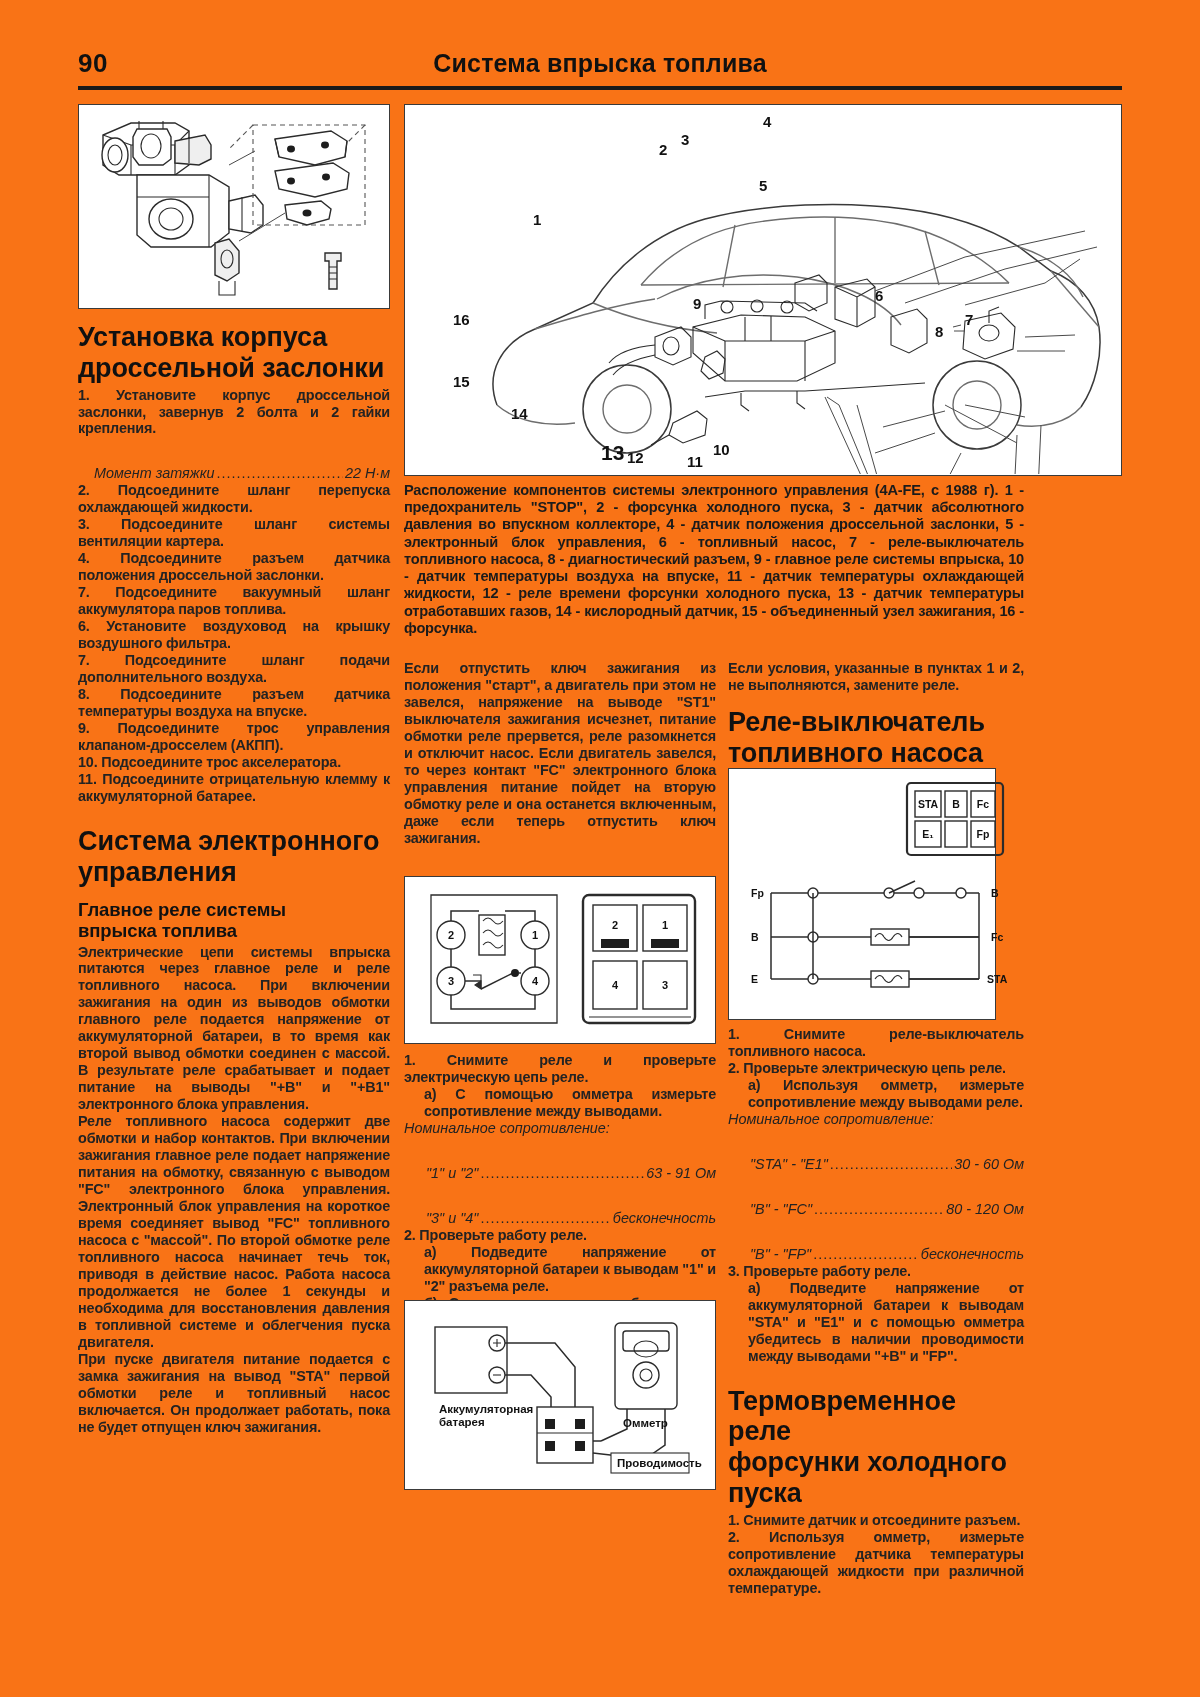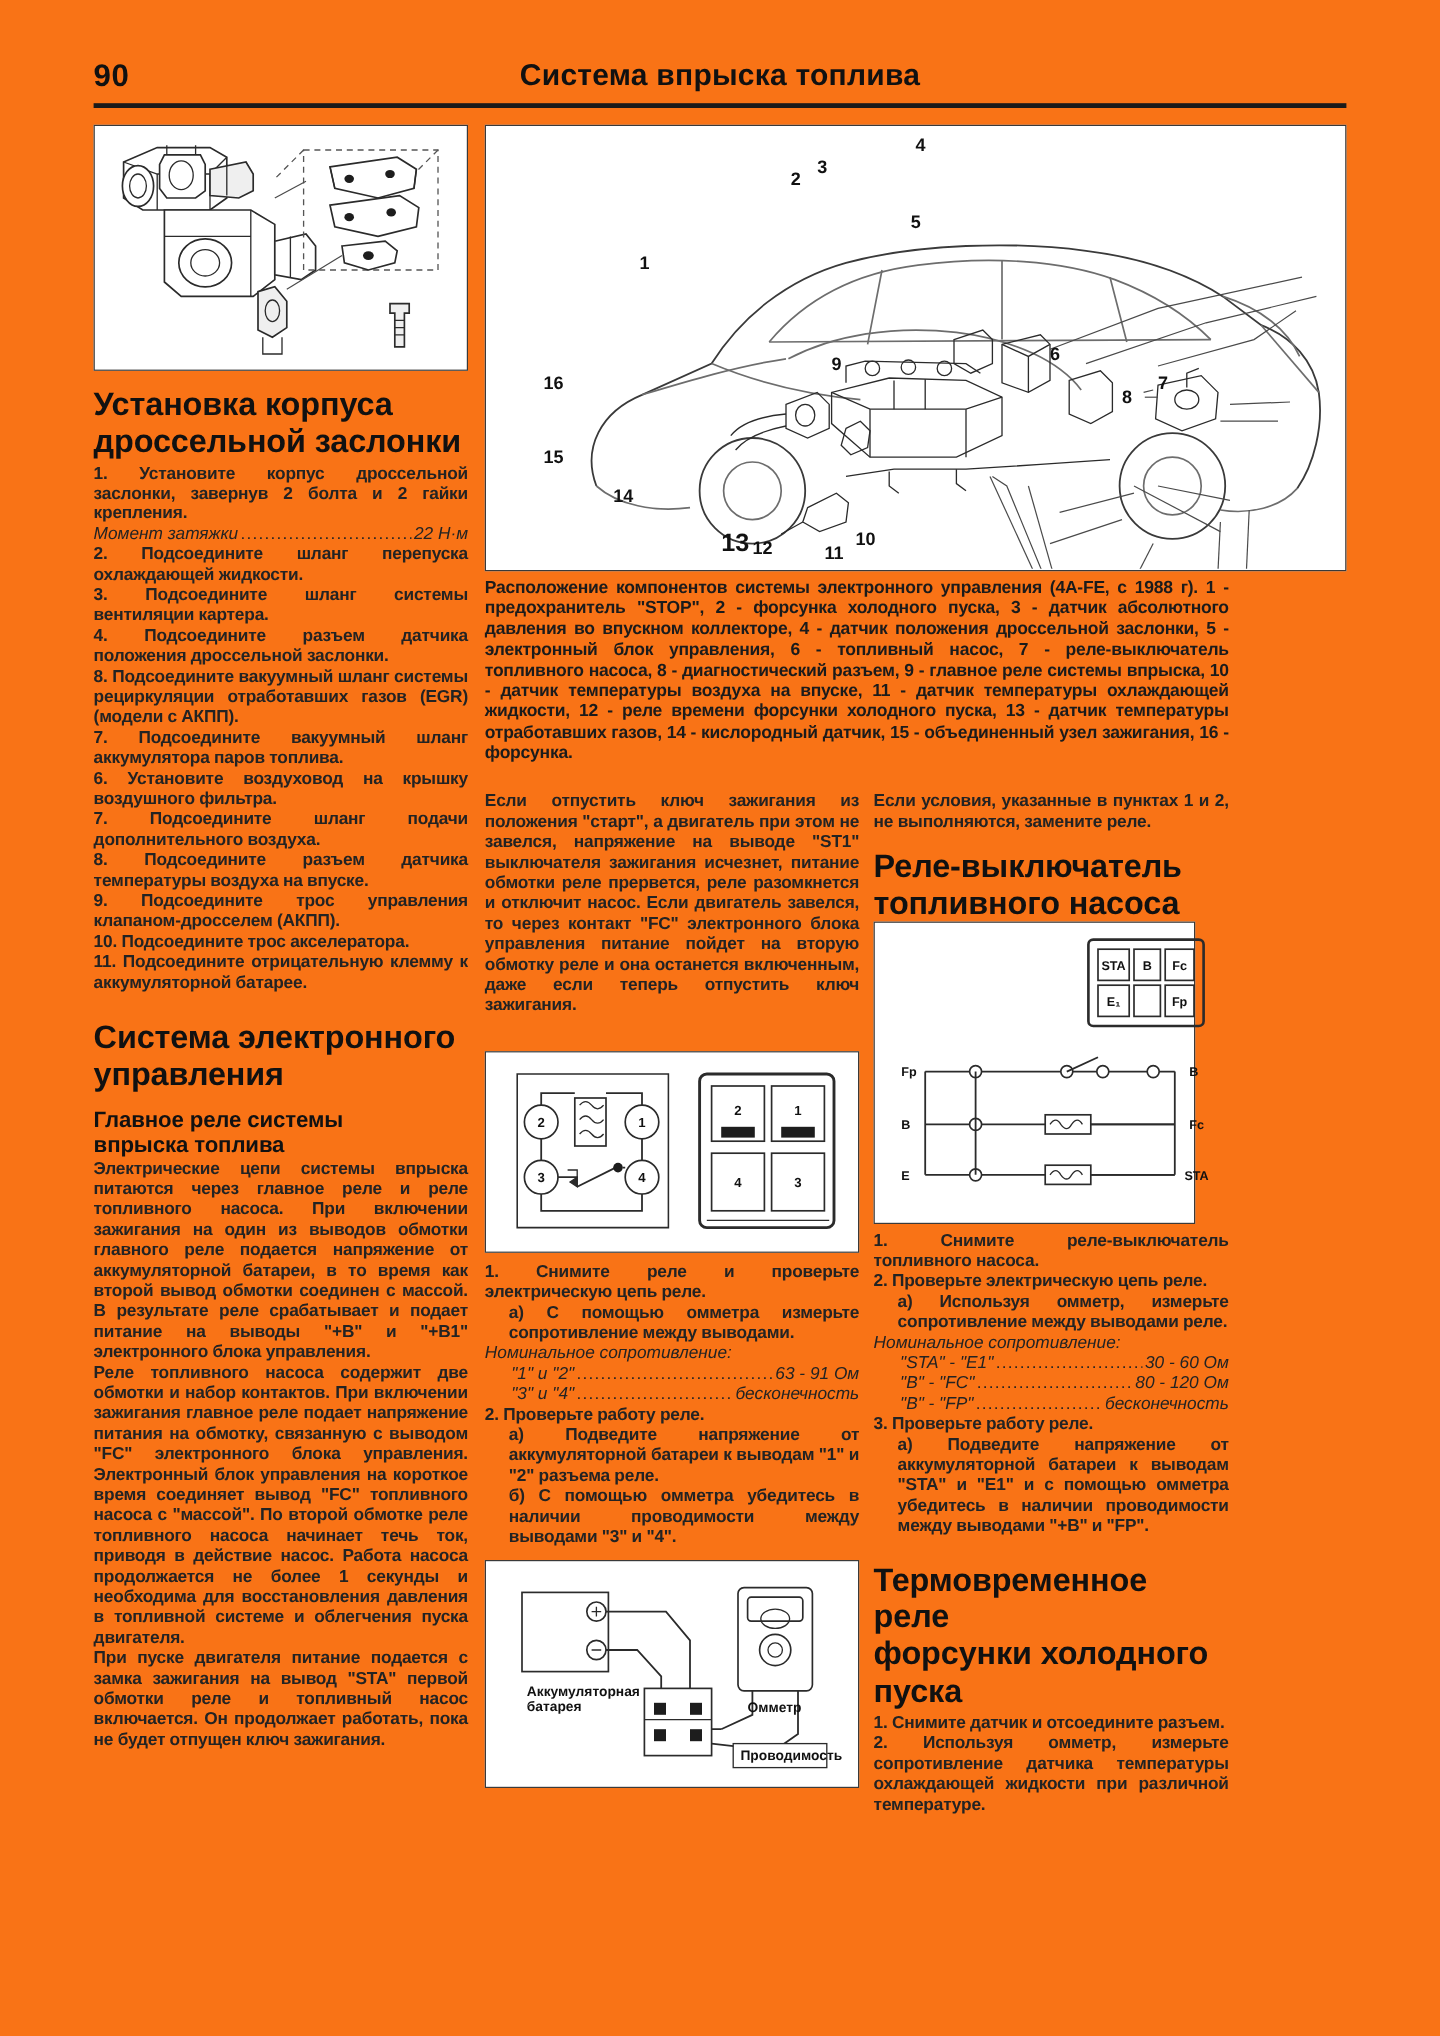--- a/index.html
+++ b/index.html
@@ -28,21 +28,21 @@
   p.body{
     font-size:14.4px;line-height:1.178;margin:0;text-align:justify;
     letter-spacing:-0.15px;word-spacing:-0.2px;
     color:#232323;
     font-weight:bold;
   }
   .spec{font-size:14.4px;line-height:1.178;margin:0;font-style:italic;color:#232323;}
   .specrow{display:flex;align-items:baseline;font-size:14.4px;line-height:1.18;font-style:italic;color:#232323;}
   .specrow .nm{white-space:nowrap;padding-left:22px;}
   .specrow .dots{flex:1 1 auto;overflow:hidden;white-space:nowrap;margin:0 2px;letter-spacing:1px;font-style:normal;}
-  .specrow .vl{white-space:nowrap;}
+  .specrow .vl{white-space:nowrap;margin-top:28px;}
   .indent{padding-left:20px;}
   .gap{height:9px;}
   .gapbig{height:17px;}
 
   
   .cap{font-size:14.6px;line-height:1.18;font-weight:bold;text-align:justify;color:#1b1b1b;letter-spacing:-0.2px;margin:0;}
 
   
   svg{display:block;}
   .ln{fill:none;stroke:#2b2b2b;stroke-width:1.5;}
@@ -217,28 +217,27 @@
     </div>
   </div>
 
   <div class="col" style="left:78px;top:318px;width:312px;">
     <div class="h1">
       <span>Установка корпуса</span><br>
       <span>дроссельной заслонки</span>
     </div>
     <p class="body">1. Установите корпус дроссельной заслонки, завернув 2 болта и 2 гайки крепления.</p>
     <div class="specrow">
-      <span class="nm" style="padding-left:0;">Момент затяжки</span>
+      <span class="nm" style="padding-left:0;margin-left:16px;">Момент затяжки</span>
       <span class="dots">..................................</span>
       <span class="vl">22 Н·м</span>
     </div>
     <p class="body">2. Подсоедините шланг перепуска охлаждающей жидкости.</p>
     <p class="body">3. Подсоедините шланг системы вентиляции картера.</p>
     <p class="body">4. Подсоедините разъем датчика положения дроссельной заслонки.</p>
-    <p class="body">8. Подсоедините вакуумный шланг системы рециркуляции отработавших газов (EGR) (модели с АКПП).</p>
     <p class="body">7. Подсоедините вакуумный шланг аккумулятора паров топлива.</p>
     <p class="body">6. Установите воздуховод на крышку воздушного фильтра.</p>
     <p class="body">7. Подсоедините шланг подачи дополнительного воздуха.</p>
     <p class="body">8. Подсоедините разъем датчика температуры воздуха на впуске.</p>
     <p class="body">9. Подсоедините трос управления клапаном-дросселем (АКПП).</p>
     <p class="body">10. Подсоедините трос акселератора.</p>
     <p class="body">11. Подсоедините отрицательную клемму к аккумуляторной батарее.</p>
 
     <div class="gapbig"></div>
     <div class="h1">

